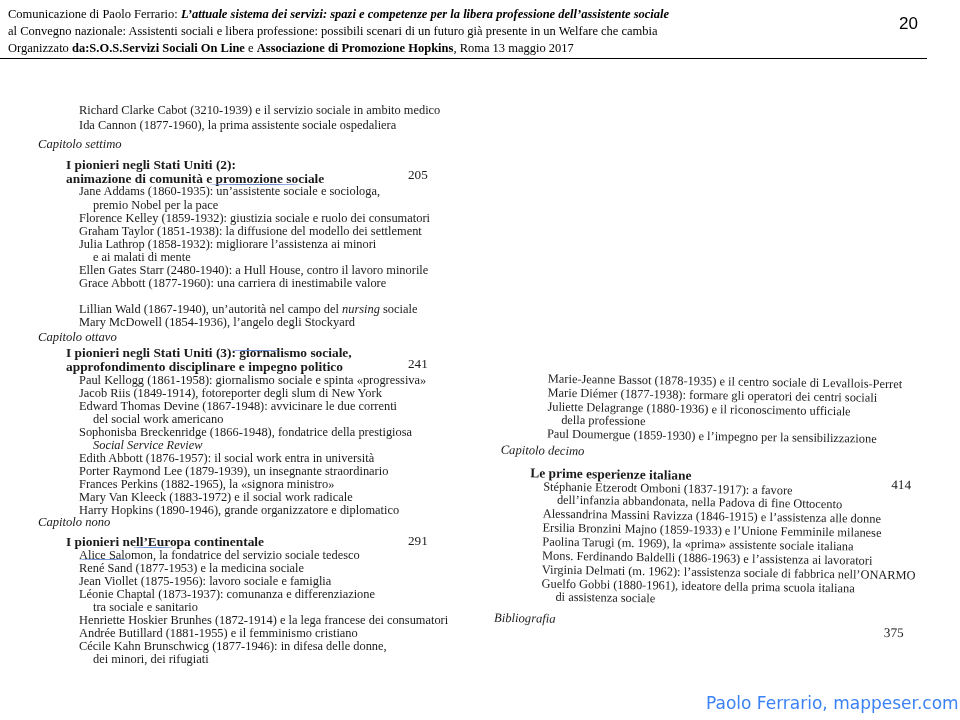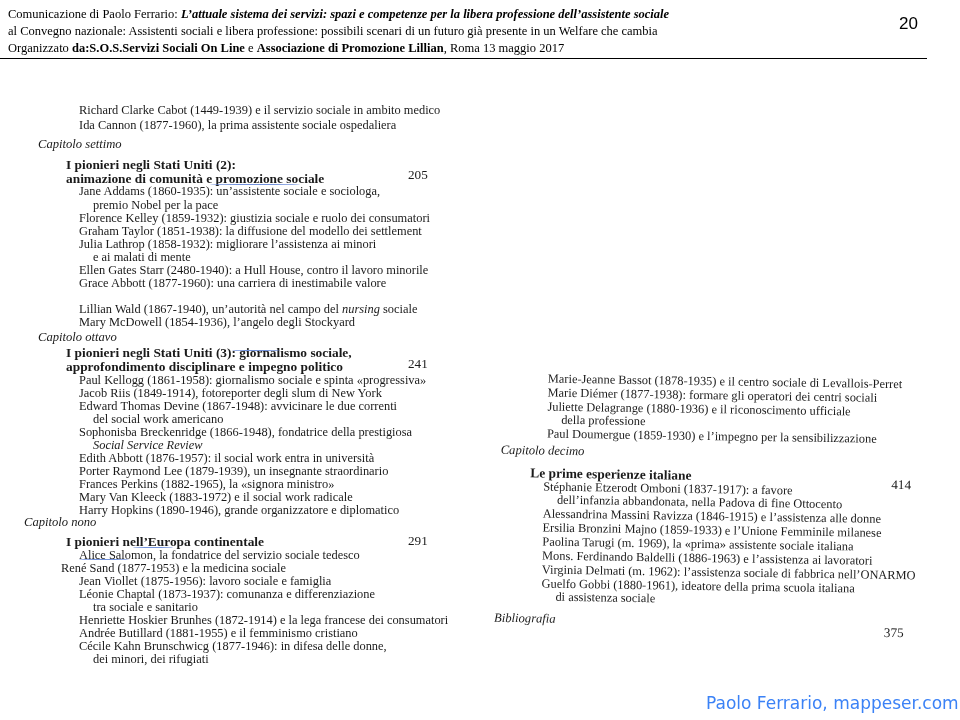--- a/index.html
+++ b/index.html
@@ -30,28 +30,28 @@
 </style>
 </head>
 <body>
 
 <div class="header">
   <div class="line">
     <span>Comunicazione  di Paolo Ferrario: </span><span class="bi">L’attuale sistema  dei servizi: spazi e competenze per la libera professione  dell’assistente  sociale</span>
   </div>
   <div class="line">al Convegno  nazionale: Assistenti sociali e libera professione:  possibili scenari di un futuro già presente in un Welfare  che cambia</div>
   <div class="line">
-    <span>Organizzato </span><span class="b">da:S.O.S.Servizi Sociali On Line</span><span> e </span><span class="b">Associazione di Promozione Lillian</span><span>, Roma 13 maggio 2017</span>
+    <span>Organizzato </span><span class="b">da:S.O.S.Servizi Sociali On Line</span><span> e </span><span class="b">Associazione di Promozione Hopkins</span><span>, Roma 13 maggio 2017</span>
   </div>
 </div>
 <div class="page-number">20</div>
 <div class="header-rule"></div>
 
 <div class="scan scan-left">
-  <div class="row" style="left:79px;top:103px">Richard Clarke Cabot (1449-1939) e il servizio sociale in ambito medico</div>
+  <div class="row" style="left:79px;top:103px">Richard Clarke Cabot (3210-1939) e il servizio sociale in ambito medico</div>
   <div class="row" style="left:79px;top:118px">Ida Cannon (1877-1960), la prima assistente sociale ospedaliera</div>
 
   <div class="row cap" style="left:38px;top:137px">Capitolo settimo</div>
   <div class="row title" style="left:66px;top:157px">I pionieri negli Stati Uniti (2):</div>
   <div class="row title" style="left:66px;top:171px">animazione di comunità e promozione sociale</div>
   <div class="pg" style="left:408px;top:167px">205</div>
   <div class="pen" style="left: 210px; top: 183px; width: 90px; border-bottom-color: rgb(90, 127, 214);"></div>
   <div class="row" style="left:79px;top:184px">Jane Addams (1860-1935): un’assistente sociale e sociologa,</div>
   <div class="row ind" style="left:83px;top:198px">premio Nobel per la pace</div>
   <div class="row" style="left:79px;top:211px">Florence Kelley (1859-1932): giustizia sociale e ruolo dei consumatori</div>
@@ -73,27 +73,27 @@
   <div class="row" style="left:79px;top:399px">Edward Thomas Devine (1867-1948): avvicinare le due correnti</div>
   <div class="row ind" style="left:83px;top:412px">del social work americano</div>
   <div class="row" style="left:79px;top:425px">Sophonisba Breckenridge (1866-1948), fondatrice della prestigiosa</div>
   <div class="row ind em" style="left:83px;top:438px">Social Service Review</div>
   <div class="row" style="left:79px;top:451px">Edith Abbott (1876-1957): il social work entra in università</div>
   <div class="row" style="left:79px;top:464px">Porter Raymond Lee (1879-1939), un insegnante straordinario</div>
   <div class="row" style="left:79px;top:477px">Frances Perkins (1882-1965), la «signora ministro»</div>
   <div class="row" style="left:79px;top:490px">Mary Van Kleeck (1883-1972) e il social work radicale</div>
   <div class="row" style="left:79px;top:503px">Harry Hopkins (1890-1946), grande organizzatore e diplomatico</div>
 
-  <div class="row cap" style="left:24px;top:515px">Capitolo nono</div>
+  <div class="row cap" style="left:38px;top:515px">Capitolo nono</div>
   <div class="row title" style="left:66px;top:534px">I pionieri nell’Europa continentale</div>
   <div class="pg" style="left:408px;top:533px">291</div>
   <div class="pen" style="left: 133px; top: 546px; width: 40px; border-bottom-color: rgb(90, 127, 214);"></div>
   <div class="pen" style="left: 79px; top: 558px; width: 50px; border-bottom-color: rgb(90, 127, 214);"></div>
   <div class="row" style="left:79px;top:548px">Alice Salomon, la fondatrice del servizio sociale tedesco</div>
-  <div class="row" style="left:61px;top:561px">René Sand (1877-1953) e la medicina sociale</div>
+  <div class="row" style="left:79px;top:561px">René Sand (1877-1953) e la medicina sociale</div>
   <div class="row" style="left:79px;top:574px">Jean Viollet (1875-1956): lavoro sociale e famiglia</div>
   <div class="row" style="left:79px;top:587px">Léonie Chaptal (1873-1937): comunanza e differenziazione</div>
   <div class="row ind" style="left:83px;top:600px">tra sociale e sanitario</div>
   <div class="row" style="left:79px;top:613px">Henriette Hoskier Brunhes (1872-1914) e la lega francese dei consumatori</div>
   <div class="row" style="left:79px;top:626px">Andrée Butillard (1881-1955) e il femminismo cristiano</div>
   <div class="row" style="left:79px;top:639px">Cécile Kahn Brunschwicg (1877-1946): in difesa delle donne,</div>
   <div class="row ind" style="left:83px;top:652px">dei minori, dei rifugiati</div>
 </div>
 
 <div class="scan scan-right">

